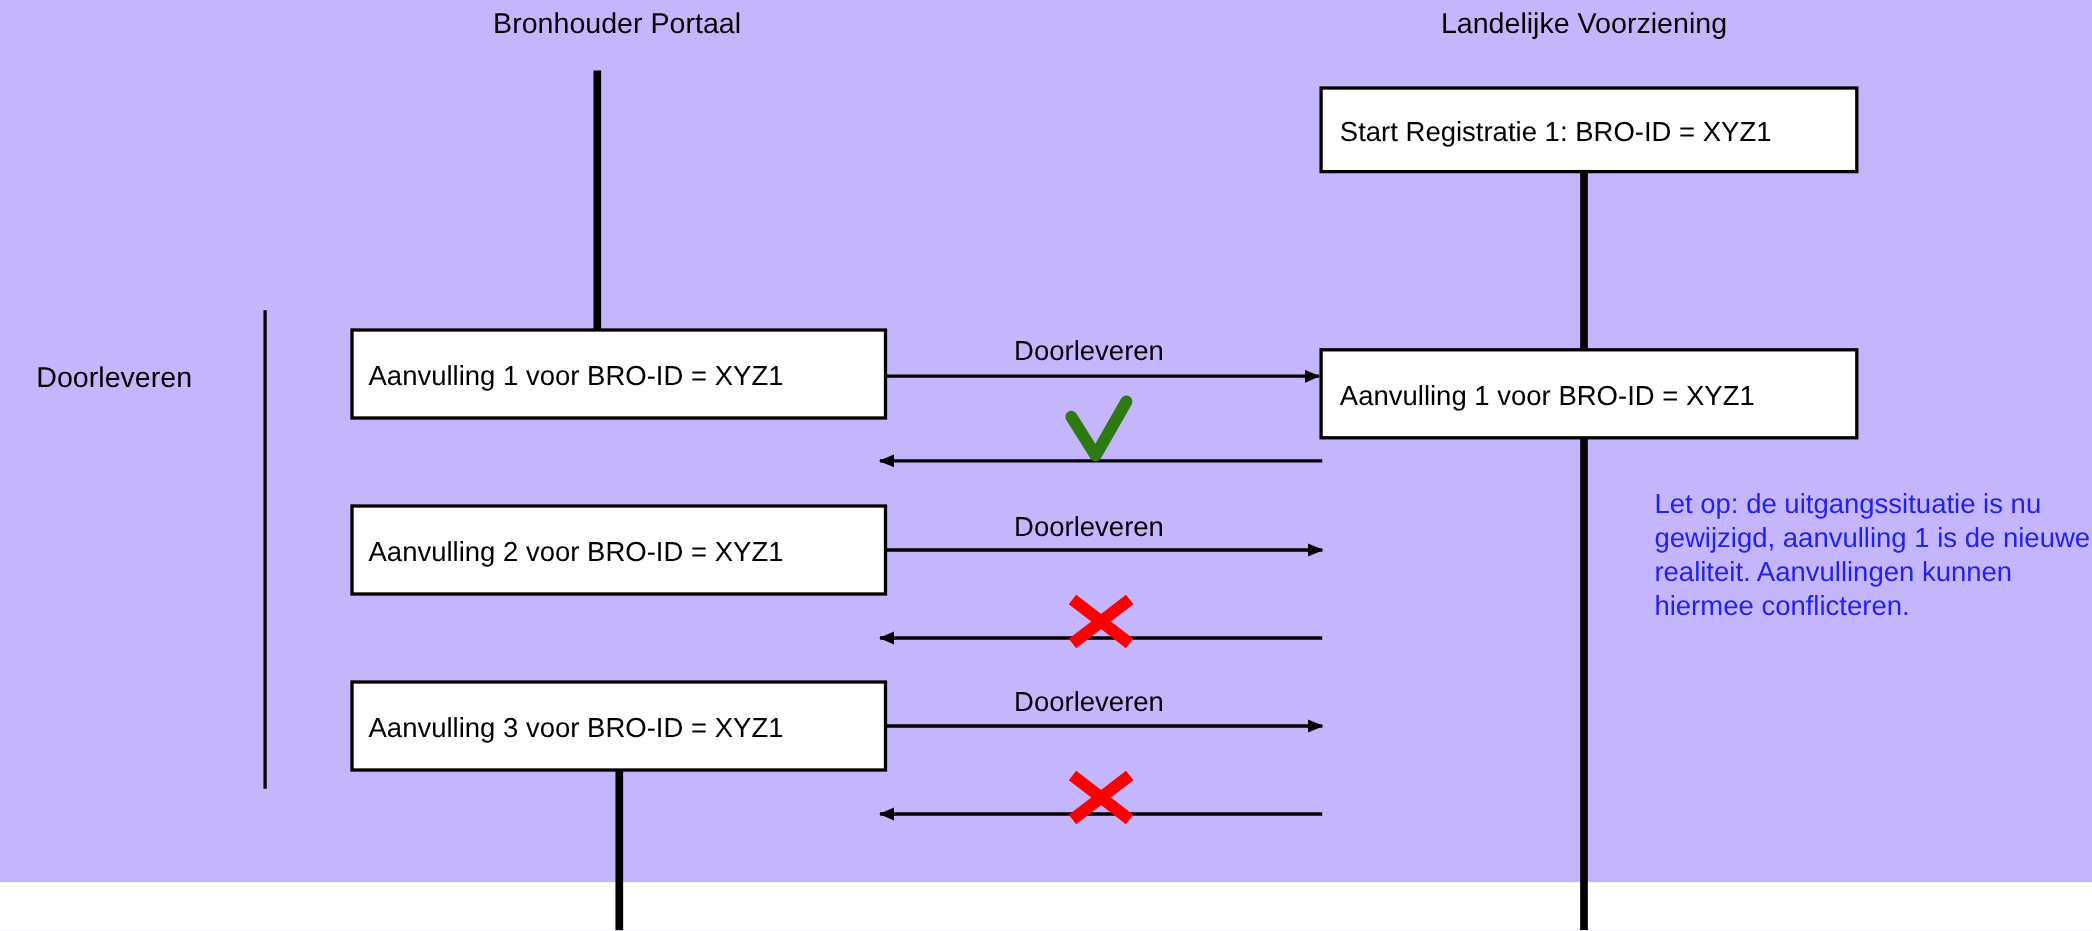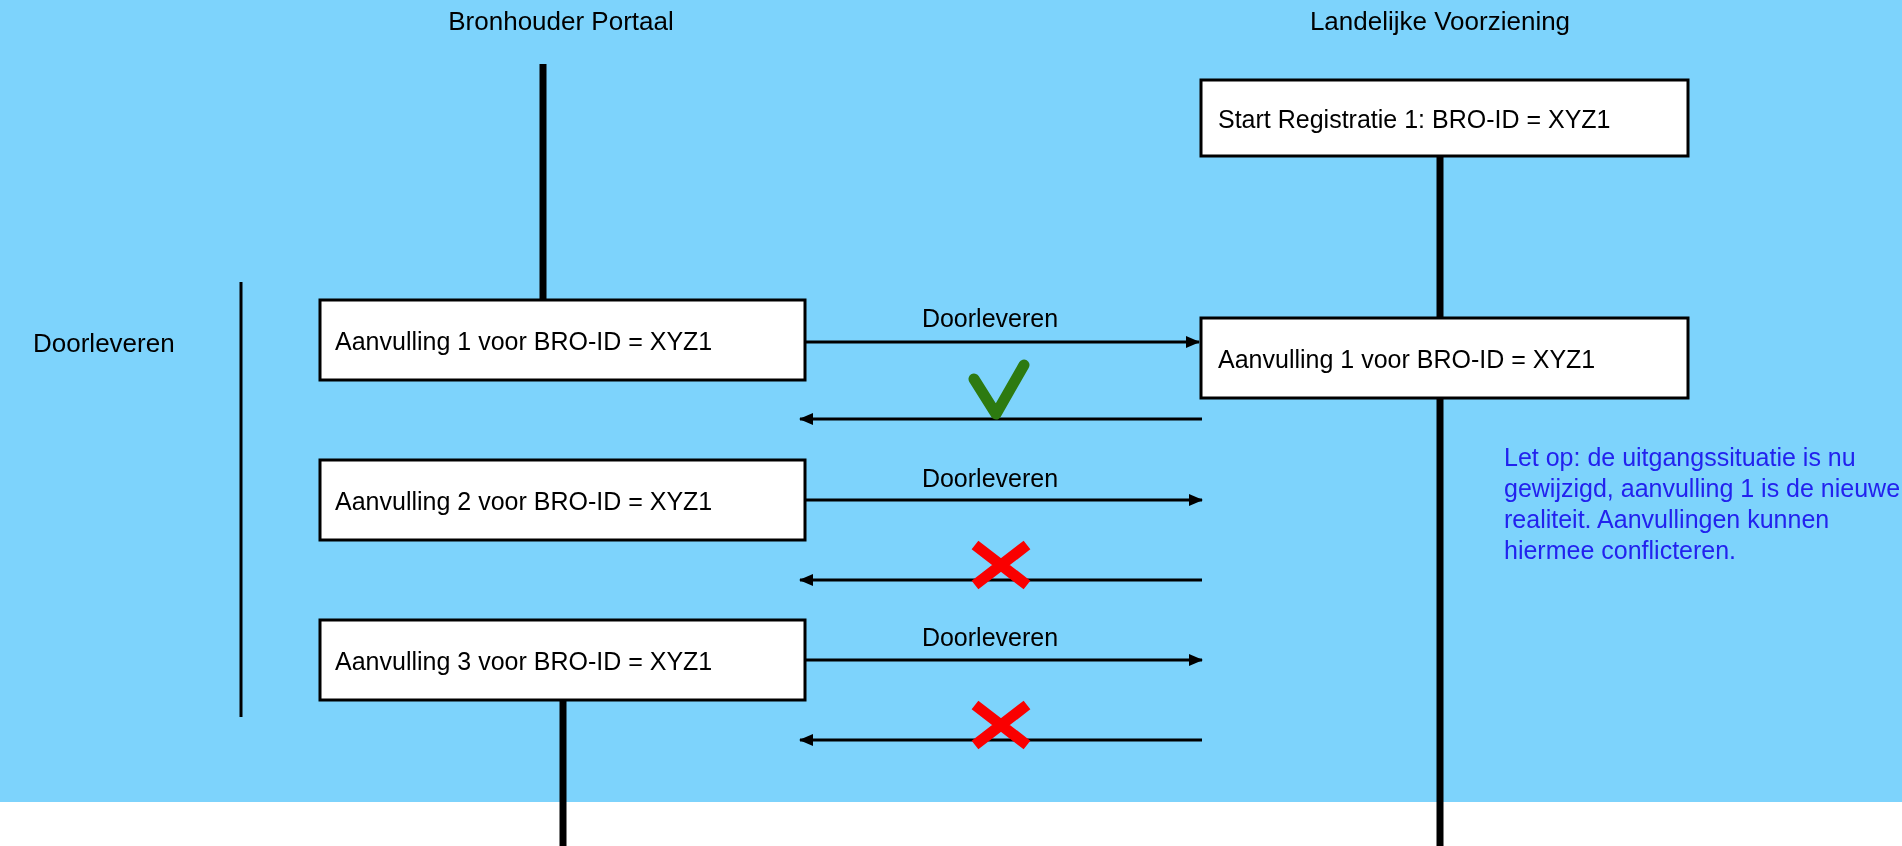--- a/index.html
+++ b/index.html
@@ -10,21 +10,21 @@
   body {
     font-family: "Liberation Sans", sans-serif;
     width: 1902px;
     height: 846px;
     overflow: hidden;
   }
   #diagram-root {
     position: relative;
     width: 1902px;
     height: 802px;
-    background: #7dd3fc;
+    background: #c4b5fd;
   }
   svg.canvas {
     position: absolute;
     top: 0;
     left: 0;
     width: 1902px;
     height: 846px;
   }
   .lifeline {
     stroke: #000000;

